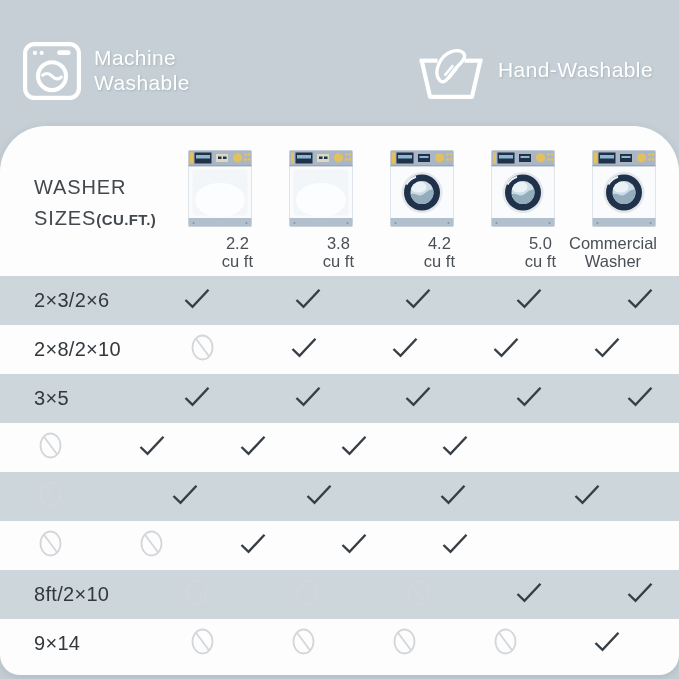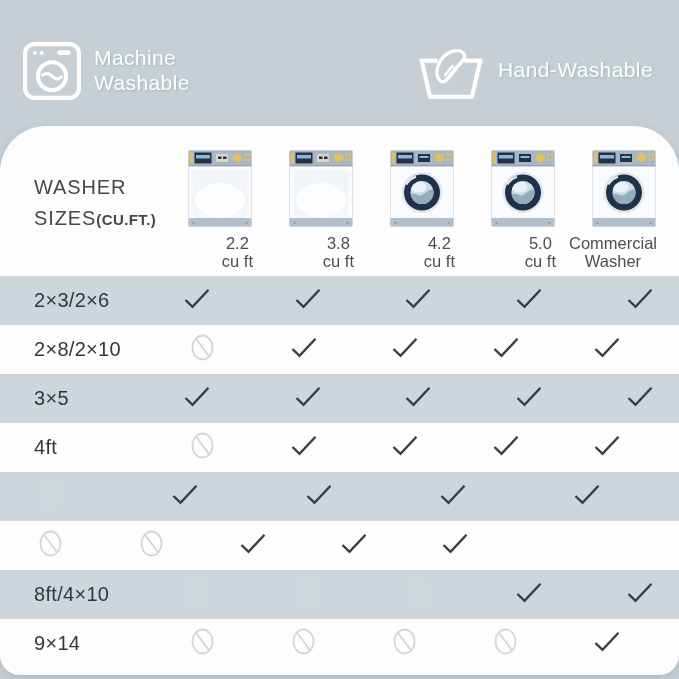--- a/index.html
+++ b/index.html
@@ -342,21 +342,20 @@
   <path d="M3.5 13 L10.5 19.8 L26.5 2.8" fill="none" stroke="#373e45" stroke-width="2.4"></path>
             </svg></span>
           </div>
         <div class="cell">
             <span><svg width="30" height="23" viewBox="0 0 30 23">
   <path d="M3.5 13 L10.5 19.8 L26.5 2.8" fill="none" stroke="#373e45" stroke-width="2.4"></path>
             </svg></span>
           </div>
      </div>
       <div class="trow ">
-       <div class="rlabel">4ft</div>
        <div class="cell">
             <span><svg width="25" height="29" viewBox="0 0 25 29">
   <ellipse cx="12.5" cy="14.5" rx="10" ry="12" fill="none" stroke="#d4d7da" stroke-width="1.8"></ellipse>
   <line x1="6.2" y1="6" x2="18.8" y2="23" stroke="#d4d7da" stroke-width="1.8"></line>
             </svg></span>
           </div>
         <div class="cell">
             <span><svg width="30" height="23" viewBox="0 0 30 23">
   <path d="M3.5 13 L10.5 19.8 L26.5 2.8" fill="none" stroke="#373e45" stroke-width="2.4"></path>
             </svg></span>
@@ -428,21 +427,21 @@
   <path d="M3.5 13 L10.5 19.8 L26.5 2.8" fill="none" stroke="#373e45" stroke-width="2.4"></path>
             </svg></span>
           </div>
         <div class="cell">
             <span><svg width="30" height="23" viewBox="0 0 30 23">
   <path d="M3.5 13 L10.5 19.8 L26.5 2.8" fill="none" stroke="#373e45" stroke-width="2.4"></path>
             </svg></span>
           </div>
      </div>
       <div class="trow band">
-       <div class="rlabel">8ft/4×10</div>
+       <div class="rlabel">8ft/2×10</div>
        <div class="cell">
             <span><svg width="25" height="29" viewBox="0 0 25 29">
   <ellipse cx="12.5" cy="14.5" rx="10" ry="12" fill="none" stroke="#d4d7da" stroke-width="1.8"></ellipse>
   <line x1="6.2" y1="6" x2="18.8" y2="23" stroke="#d4d7da" stroke-width="1.8"></line>
             </svg></span>
           </div>
         <div class="cell">
             <span><svg width="25" height="29" viewBox="0 0 25 29">
   <ellipse cx="12.5" cy="14.5" rx="10" ry="12" fill="none" stroke="#d4d7da" stroke-width="1.8"></ellipse>
   <line x1="6.2" y1="6" x2="18.8" y2="23" stroke="#d4d7da" stroke-width="1.8"></line>

